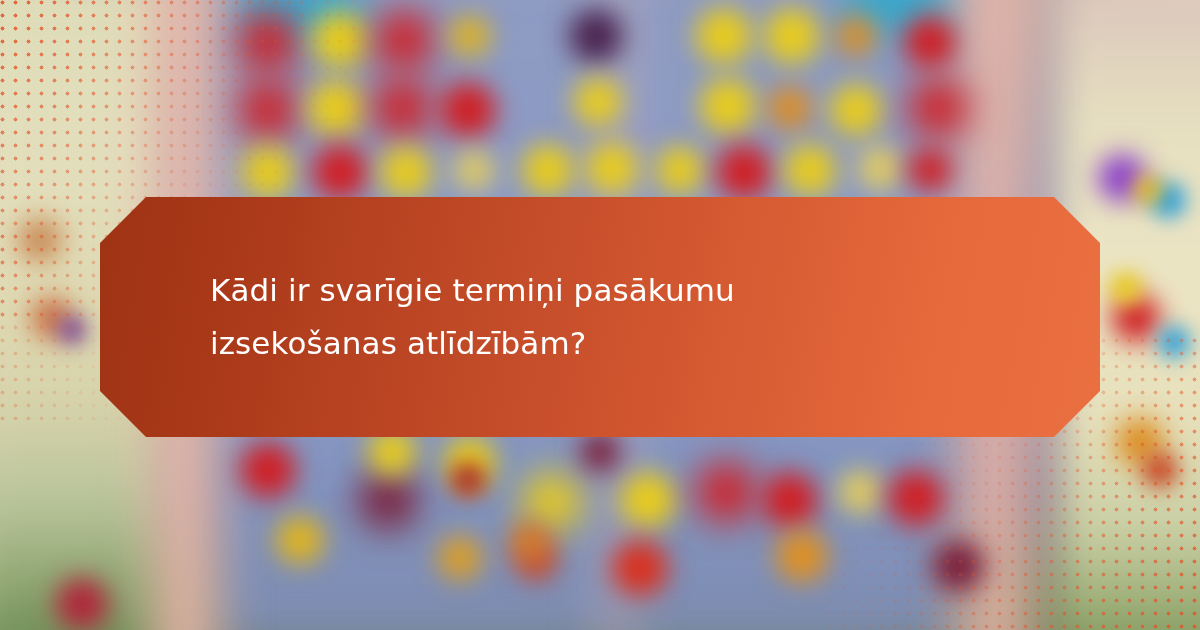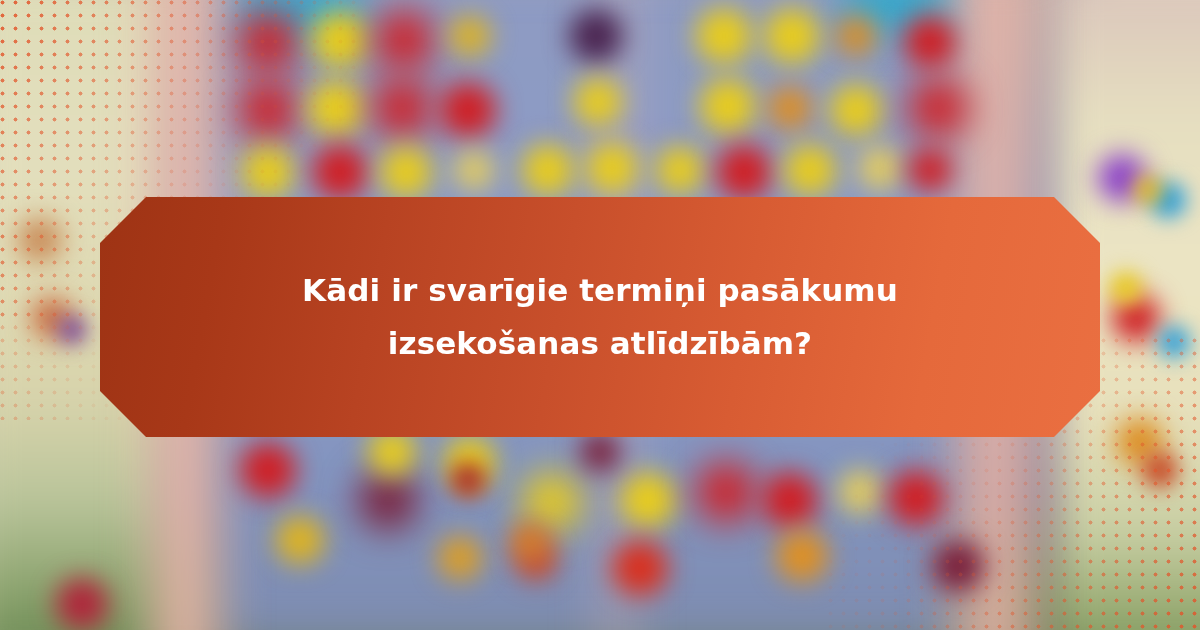--- a/index.html
+++ b/index.html
@@ -178,25 +178,25 @@
         #ea6f41 100%);
     -webkit-clip-path: polygon(46px 0, calc(100% - 46px) 0, 100% 46px, 100% calc(100% - 46px), calc(100% - 46px) 100%, 46px 100%, 0 calc(100% - 46px), 0 46px);
             clip-path: polygon(46px 0, calc(100% - 46px) 0, 100% 46px, 100% calc(100% - 46px), calc(100% - 46px) 100%, 46px 100%, 0 calc(100% - 46px), 0 46px);
     display: flex;
     align-items: center;
     justify-content: center;
   }
 
   .banner-text {
     width: 780px;
-    text-align: center;
+    text-align: left;
     color: #ffffff;
     font-family: "DejaVu Sans", sans-serif;
     font-size: 31px;
-    font-weight: 700;
+    font-weight: 400;
     line-height: 1.72;
     letter-spacing: 0.1px;
     white-space: pre-line;
   }
 </style>
 </head>
 <body>
 
 <div id="stage">
 

